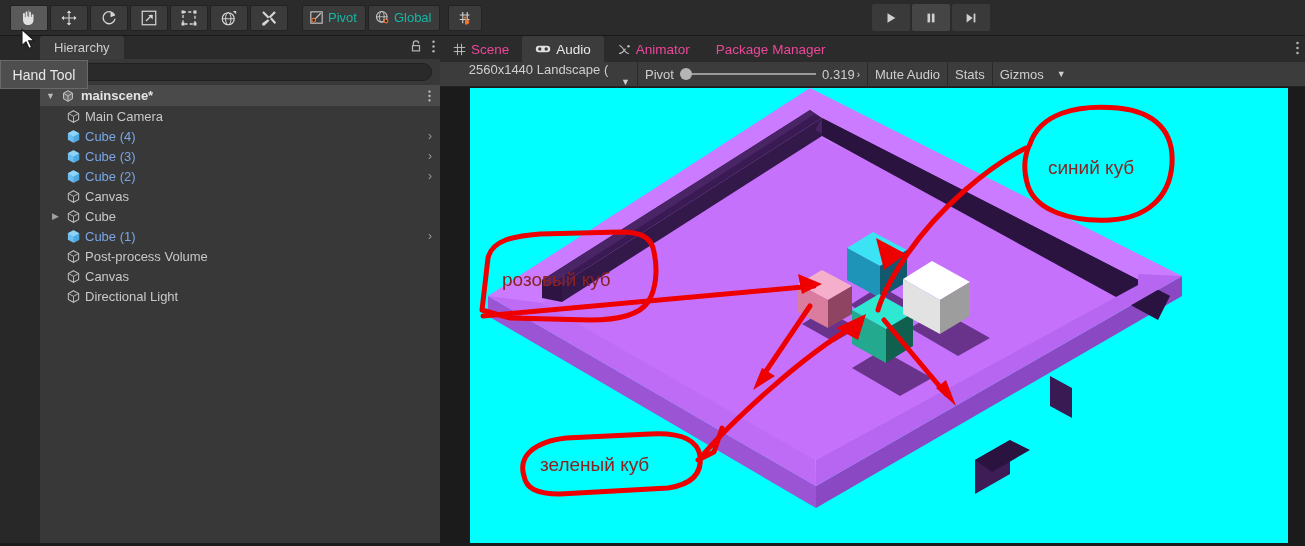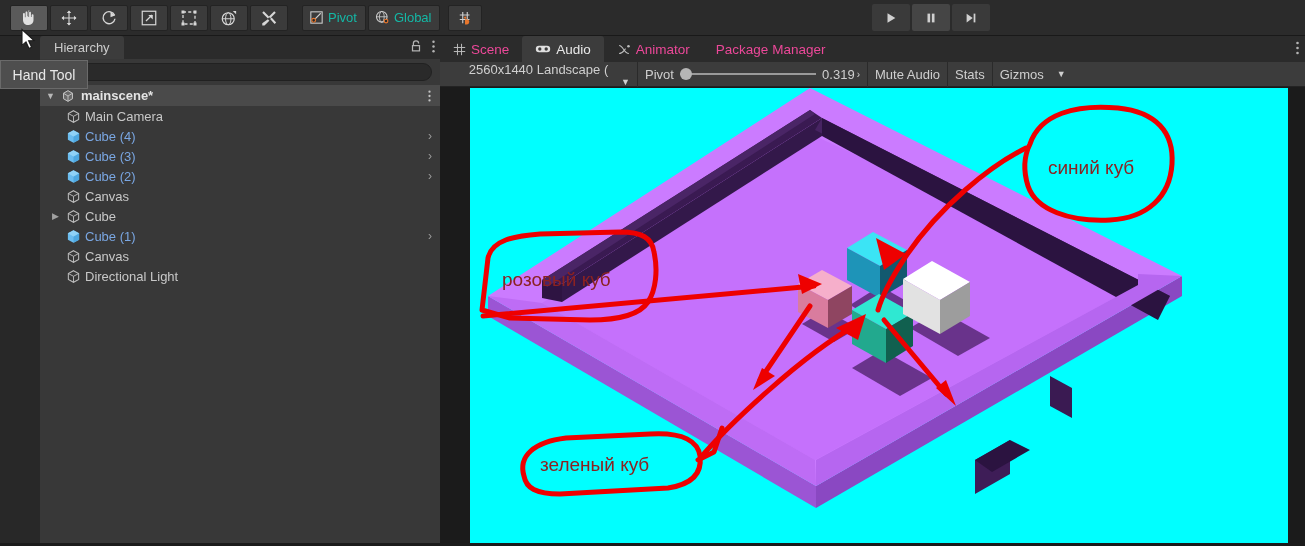--- a/index.html
+++ b/index.html
@@ -374,20 +374,29 @@
         <span>Cube (1)</span>
         <span class="chev-r">›</span>
       </div>
       <div class="tree-row">
         <span class="gicon">
           <svg width="15" height="15" viewBox="0 0 16 16">
             <path fill="none" stroke="#bdbdbd" stroke-width="1.1" d="M8 1.8l5.5 3v6.4L8 14.2l-5.5-3V4.8z"></path>
             <path fill="none" stroke="#bdbdbd" stroke-width="1" d="M8 7.8l5.5-3M8 7.8l-5.5-3M8 7.8v6.4"></path>
           </svg>
         </span>
+        <span>Post-process Volume</span>
+      </div>
+      <div class="tree-row">
+        <span class="gicon">
+          <svg width="15" height="15" viewBox="0 0 16 16">
+            <path fill="none" stroke="#bdbdbd" stroke-width="1.1" d="M8 1.8l5.5 3v6.4L8 14.2l-5.5-3V4.8z"></path>
+            <path fill="none" stroke="#bdbdbd" stroke-width="1" d="M8 7.8l5.5-3M8 7.8l-5.5-3M8 7.8v6.4"></path>
+          </svg>
+        </span>
         <span>Canvas</span>
       </div>
       <div class="tree-row">
         <span class="gicon">
           <svg width="15" height="15" viewBox="0 0 16 16">
             <path fill="none" stroke="#bdbdbd" stroke-width="1.1" d="M8 1.8l5.5 3v6.4L8 14.2l-5.5-3V4.8z"></path>
             <path fill="none" stroke="#bdbdbd" stroke-width="1" d="M8 7.8l5.5-3M8 7.8l-5.5-3M8 7.8v6.4"></path>
           </svg>
         </span>
         <span>Directional Light</span>

